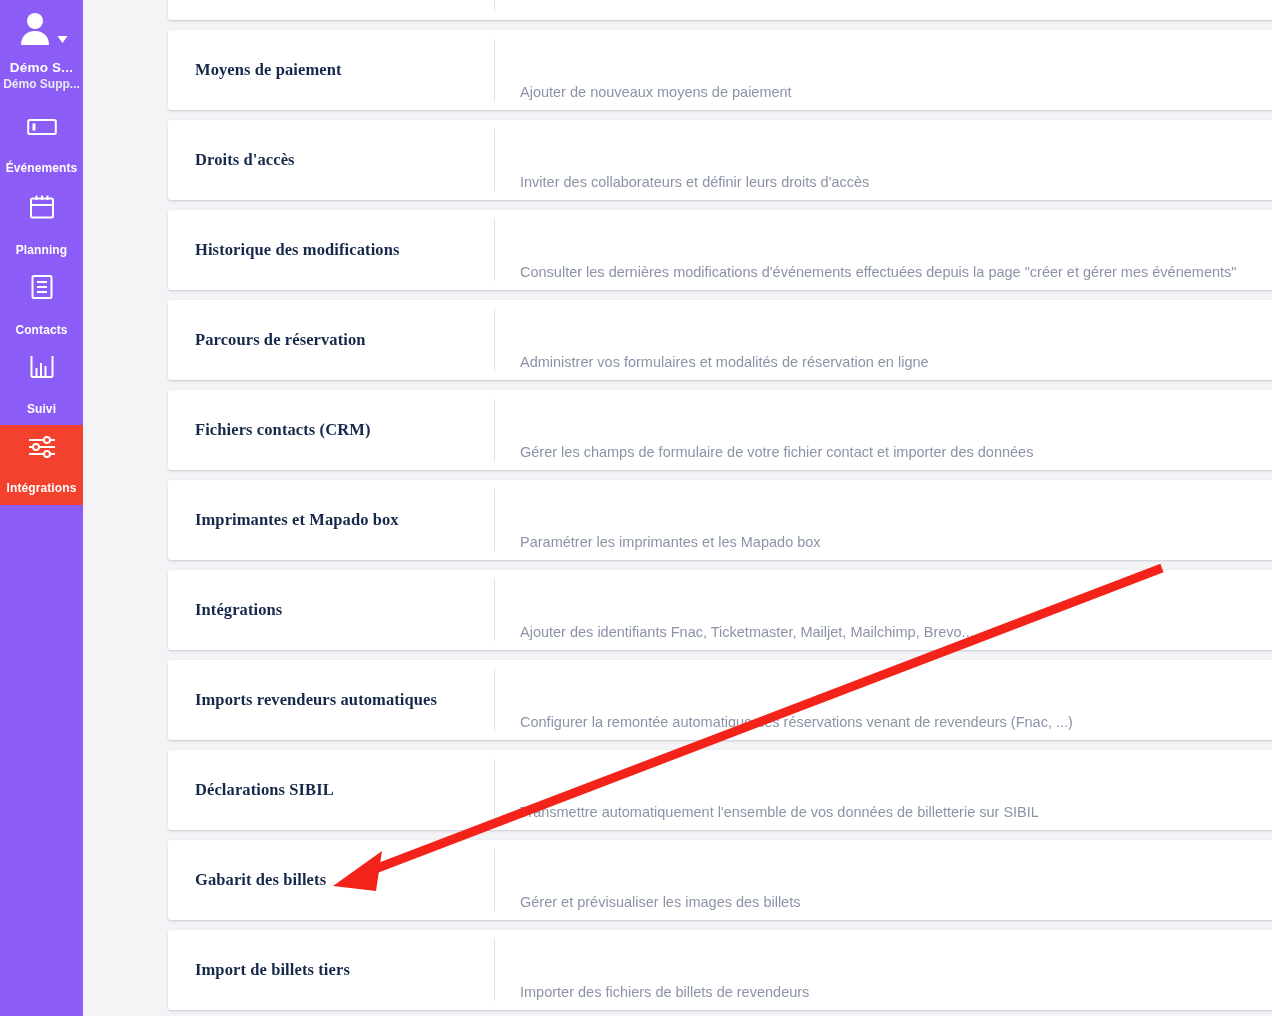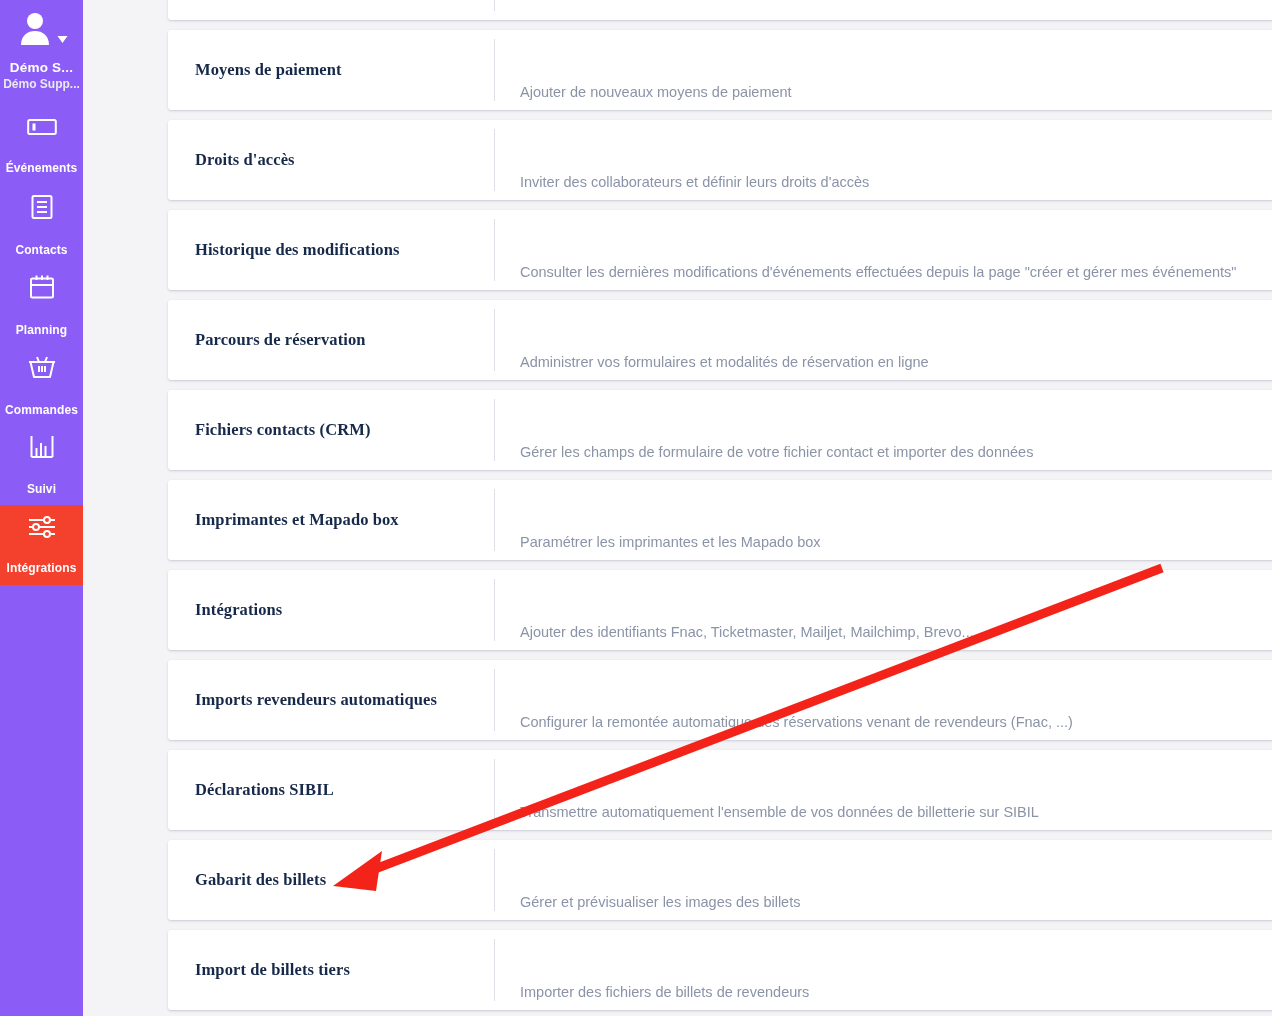--- a/index.html
+++ b/index.html
@@ -127,57 +127,43 @@
           <svg width="30" height="22" viewBox="0 0 30 22">
             <rect x="1.2" y="4" width="27.6" height="14" rx="1.5" fill="none" stroke="#ffffff" stroke-width="2"></rect>
             <rect x="5.5" y="7.5" width="3" height="7" fill="#ffffff"></rect>
           </svg>
         </span>
         <span class="nav-label">Événements</span>
       </a>
 
       <a class="nav-item">
         <span class="nav-icon">
-          <svg width="24" height="26" viewBox="0 0 24 26">
-            <rect x="2.5" y="2" width="19" height="22" rx="1.5" fill="none" stroke="#ffffff" stroke-width="2"></rect>
-            <line x1="7" y1="8" x2="17" y2="8" stroke="#ffffff" stroke-width="2"></line>
-            <line x1="7" y1="13" x2="17" y2="13" stroke="#ffffff" stroke-width="2"></line>
-            <line x1="7" y1="18" x2="17" y2="18" stroke="#ffffff" stroke-width="2"></line>
-          </svg>
-        </span>
-        <span class="nav-label">Contacts</span>
-      </a>
-
-      <a class="nav-item">
-        <span class="nav-icon">
           <svg width="26" height="26" viewBox="0 0 26 26">
             <rect x="2" y="4.5" width="22" height="19" rx="1.5" fill="none" stroke="#ffffff" stroke-width="2"></rect>
             <line x1="2" y1="11" x2="24" y2="11" stroke="#ffffff" stroke-width="2"></line>
             <line x1="7.5" y1="1.5" x2="7.5" y2="6" stroke="#ffffff" stroke-width="2"></line>
             <line x1="13" y1="1.5" x2="13" y2="6" stroke="#ffffff" stroke-width="2"></line>
             <line x1="18.5" y1="1.5" x2="18.5" y2="6" stroke="#ffffff" stroke-width="2"></line>
           </svg>
         </span>
         <span class="nav-label">Planning</span>
       </a>
 
       <a class="nav-item">
         <span class="nav-icon">
-          <svg width="28" height="26" viewBox="0 0 28 26">
-            <path d="M2.5 8 L25.5 8 L22 23 L6 23 Z" fill="none" stroke="#ffffff" stroke-width="2" stroke-linejoin="round"></path>
-            <line x1="1" y1="8" x2="27" y2="8" stroke="#ffffff" stroke-width="2"></line>
-            <line x1="9" y1="3" x2="11" y2="8" stroke="#ffffff" stroke-width="2"></line>
-            <line x1="19" y1="3" x2="17" y2="8" stroke="#ffffff" stroke-width="2"></line>
-            <line x1="11" y1="12" x2="11" y2="18" stroke="#ffffff" stroke-width="2"></line>
-            <line x1="14" y1="12" x2="14" y2="18" stroke="#ffffff" stroke-width="2"></line>
-            <line x1="17" y1="12" x2="17" y2="18" stroke="#ffffff" stroke-width="2"></line>
-          </svg>
-        </span>
-        <span class="nav-label">Commandes</span>
-      </a>
+          <svg width="24" height="26" viewBox="0 0 24 26">
+            <rect x="2.5" y="2" width="19" height="22" rx="1.5" fill="none" stroke="#ffffff" stroke-width="2"></rect>
+            <line x1="7" y1="8" x2="17" y2="8" stroke="#ffffff" stroke-width="2"></line>
+            <line x1="7" y1="13" x2="17" y2="13" stroke="#ffffff" stroke-width="2"></line>
+            <line x1="7" y1="18" x2="17" y2="18" stroke="#ffffff" stroke-width="2"></line>
+          </svg>
+        </span>
+        <span class="nav-label">Contacts</span>
+      </a>
+
 
       <a class="nav-item">
         <span class="nav-icon">
           <svg width="26" height="24" viewBox="0 0 26 24">
             <line x1="2.5" y1="1" x2="2.5" y2="22" stroke="#ffffff" stroke-width="2"></line>
             <line x1="23.5" y1="1" x2="23.5" y2="22" stroke="#ffffff" stroke-width="2"></line>
             <line x1="2.5" y1="22" x2="23.5" y2="22" stroke="#ffffff" stroke-width="2"></line>
             <line x1="7.5" y1="13" x2="7.5" y2="22" stroke="#ffffff" stroke-width="2"></line>
             <line x1="12" y1="8" x2="12" y2="22" stroke="#ffffff" stroke-width="2"></line>
             <line x1="16.5" y1="11" x2="16.5" y2="22" stroke="#ffffff" stroke-width="2"></line>

